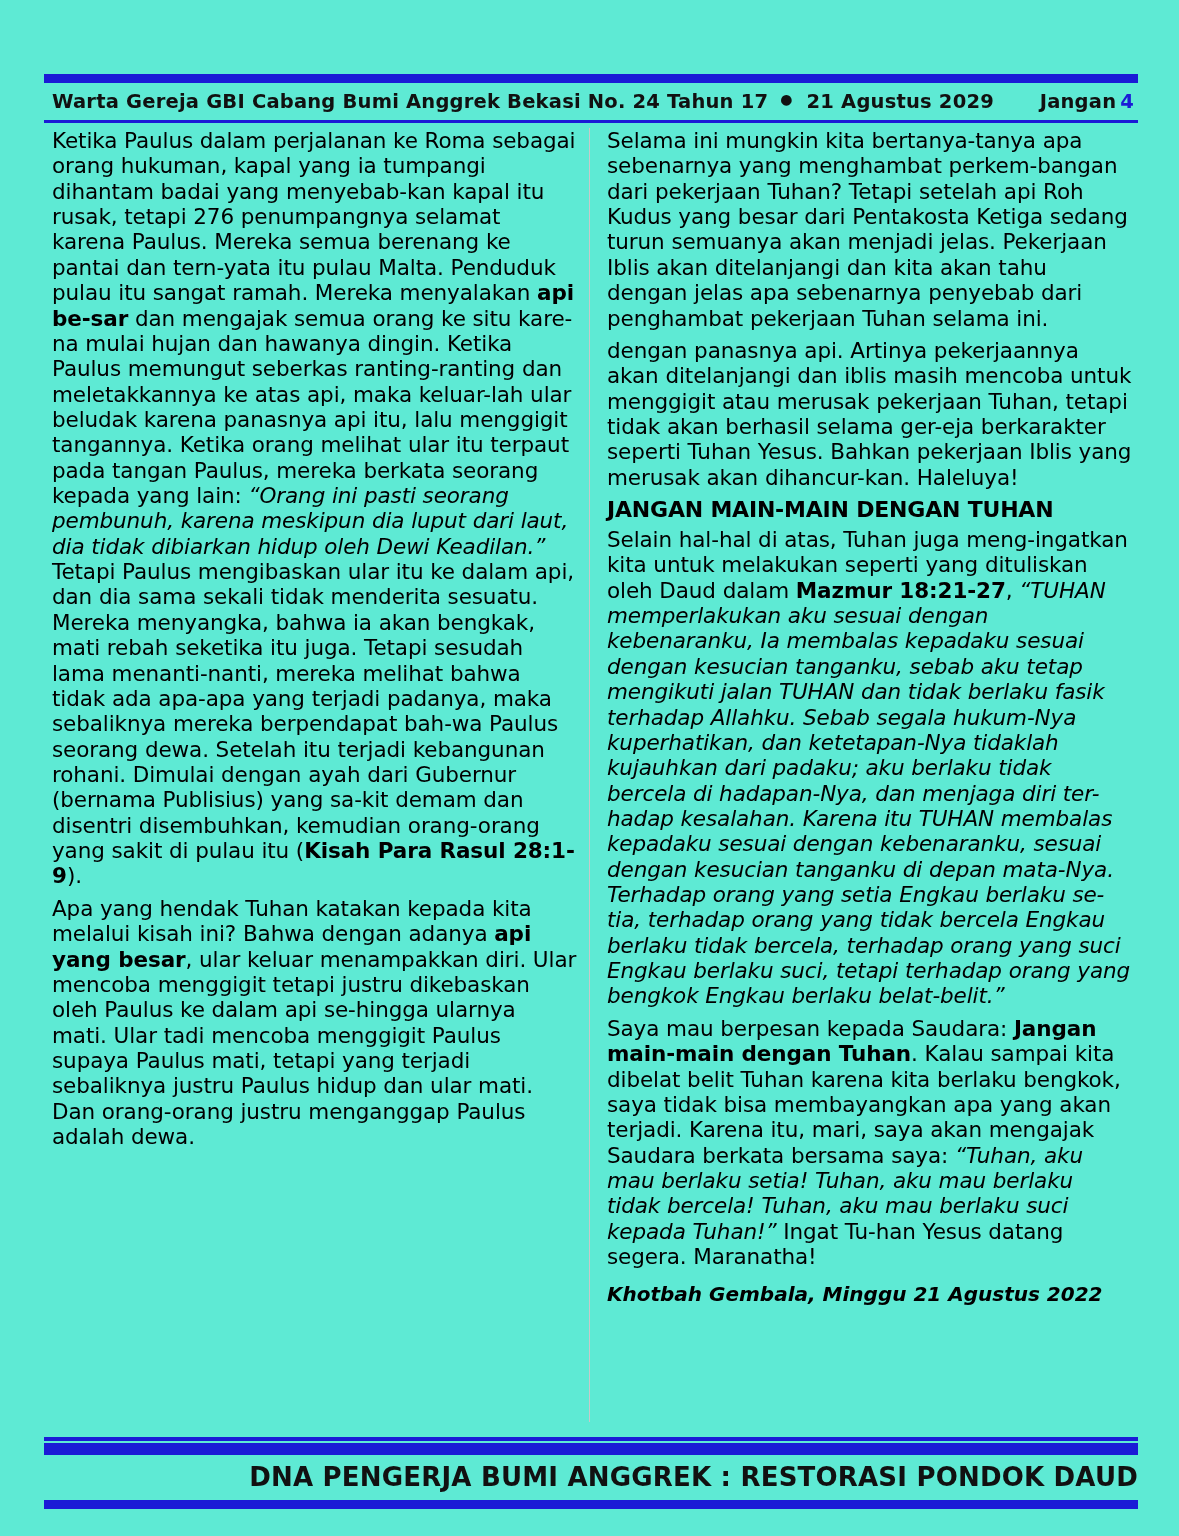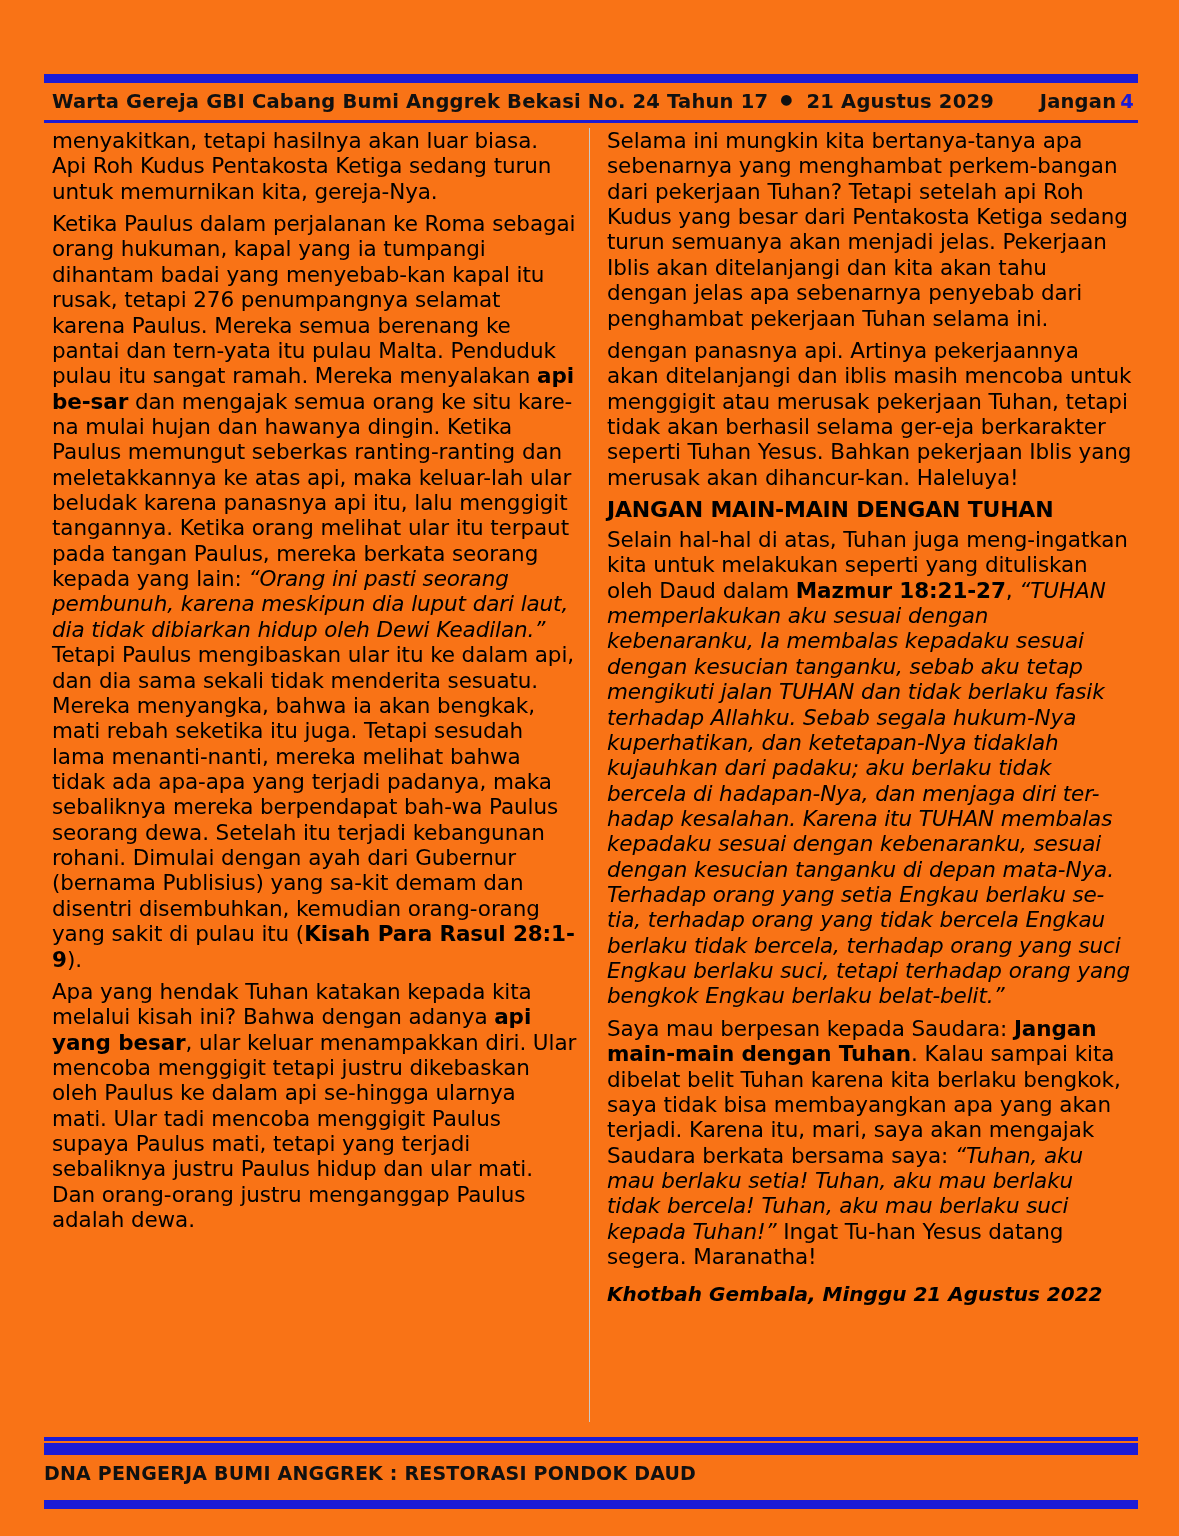--- a/index.html
+++ b/index.html
@@ -13,21 +13,21 @@
     font-family: "DejaVu Sans", sans-serif;
     color: #000000;
     position: relative;
     overflow: hidden;
   }
   .page {
     position: absolute;
     left: 0; top: 0;
     width: 1179px;
     height: 1536px;
-    background: #f97316;
+    background: #5eead4;
   }
   
   .top-rule {
     position: absolute;
     left: 44px;
     top: 74px;
     width: 1094px;
     height: 9px;
     background: #1b1bd6;
   }
@@ -129,22 +129,22 @@
     top: 1443px;
     width: 1094px;
     height: 12px;
     background: #1b1bd6;
   }
   .footer-text {
     position: absolute;
     left: 44px;
     top: 1462px;
     width: 1094px;
-    text-align: left;
-    font-size: 19px;
+    text-align: right;
+    font-size: 26px;
     font-weight: 700;
     letter-spacing: 0.2px;
     color: #111111;
   }
   .bottom-rule-bottom {
     position: absolute;
     left: 44px;
     top: 1500px;
     width: 1094px;
     height: 9px;
@@ -167,21 +167,20 @@
     </span>
   </div>
 
   <div class="header-sep"></div>
 
   <div class="col-divider"></div>
 
   <div class="columns">
 
     <div class="col">
-      <p id="L1"><span>menyakitkan, tetapi hasilnya akan luar biasa. Api Roh Kudus Pentakosta Ketiga sedang turun untuk memurnikan kita, gereja-Nya.</span></p>
       <p id="L2"><span>Ketika Paulus dalam perjalanan ke Roma sebagai orang hukuman, kapal yang ia tumpangi dihantam badai yang menyebab-kan kapal itu rusak, tetapi 276 penumpangnya selamat karena Paulus. Mereka semua berenang ke pantai dan tern-yata itu pulau Malta. Penduduk pulau itu sangat ramah. Mereka menyalakan </span><span class="b">api be-sar</span><span> dan mengajak semua orang ke situ kare-na mulai hujan dan hawanya dingin. Ketika Paulus memungut seberkas ranting-ranting dan meletakkannya ke atas api, maka keluar-lah ular beludak karena panasnya api itu, lalu menggigit tangannya. Ketika orang melihat ular itu terpaut pada tangan Paulus, mereka berkata seorang kepada yang lain: </span><span class="i">“Orang ini pasti seorang pembunuh, karena meskipun dia luput dari laut, dia tidak dibiarkan hidup oleh Dewi Keadilan.”</span><span> Tetapi Paulus mengibaskan ular itu ke dalam api, dan dia sama sekali tidak menderita sesuatu. Mereka menyangka, bahwa ia akan bengkak, mati rebah seketika itu juga. Tetapi sesudah lama menanti-nanti, mereka melihat bahwa tidak ada apa-apa yang terjadi padanya, maka sebaliknya mereka berpendapat bah-wa Paulus seorang dewa. Setelah itu terjadi kebangunan rohani. Dimulai dengan ayah dari Gubernur (bernama Publisius) yang sa-kit demam dan disentri disembuhkan, kemudian orang-orang yang sakit di pulau itu (</span><span class="b">Kisah Para Rasul 28:1-9</span><span>).</span></p>
       <p id="L3"><span>Apa yang hendak Tuhan katakan kepada kita melalui  kisah ini? Bahwa dengan adanya </span><span class="b">api yang besar</span><span>, ular keluar menampakkan diri. Ular mencoba menggigit tetapi justru dikebaskan oleh Paulus ke dalam api se-hingga ularnya mati. Ular tadi mencoba menggigit Paulus supaya Paulus mati, tetapi yang terjadi sebaliknya justru Paulus hidup dan ular mati. Dan orang-orang justru menganggap Paulus adalah dewa.</span></p>
     </div>
 
     <div class="col">
       <p id="R2"><span>Selama ini mungkin kita bertanya-tanya apa sebenarnya yang menghambat perkem-bangan dari pekerjaan Tuhan? Tetapi setelah api Roh Kudus  yang besar dari Pentakosta Ketiga sedang turun semuanya akan menjadi jelas. Pekerjaan Iblis akan ditelanjangi dan kita akan tahu dengan jelas apa sebenarnya penyebab dari penghambat pekerjaan Tuhan selama ini.</span></p>
       <p id="R1"><span>dengan panasnya api. Artinya pekerjaannya akan ditelanjangi dan iblis masih mencoba untuk menggigit atau merusak pekerjaan Tuhan, tetapi tidak akan berhasil selama ger-eja berkarakter seperti Tuhan Yesus. Bahkan pekerjaan Iblis yang merusak akan dihancur-kan. Haleluya!</span></p>
       <h2 class="subhead">JANGAN MAIN-MAIN DENGAN TUHAN</h2>
       <p id="R3"><span>Selain hal-hal di atas, Tuhan juga meng-ingatkan kita untuk melakukan seperti yang dituliskan oleh Daud dalam </span><span class="b">Mazmur 18:21-27</span><span>, </span><span class="i">“TUHAN memperlakukan aku sesuai dengan kebenaranku, Ia membalas kepadaku sesuai dengan kesucian tanganku, sebab aku tetap mengikuti jalan TUHAN dan tidak berlaku fasik terhadap Allahku. Sebab segala hukum-Nya kuperhatikan, dan ketetapan-Nya tidaklah kujauhkan dari padaku; aku berlaku tidak bercela di hadapan-Nya, dan menjaga diri ter-hadap kesalahan. Karena itu TUHAN membalas kepadaku sesuai dengan kebenaranku, sesuai dengan kesucian tanganku di depan mata-Nya. Terhadap orang yang setia Engkau berlaku se-tia, terhadap orang yang tidak bercela Engkau berlaku tidak bercela, terhadap orang yang suci Engkau berlaku suci, tetapi terhadap orang yang bengkok Engkau berlaku belat-belit.”</span></p>
       <p id="R4"><span>Saya mau berpesan kepada Saudara: </span><span class="b">Jangan main-main dengan Tuhan</span><span>. Kalau sampai kita dibelat belit Tuhan karena kita berlaku bengkok, saya tidak bisa membayangkan apa yang akan terjadi. Karena itu, mari, saya akan mengajak Saudara  berkata bersama saya: </span><span class="i">“Tuhan, aku mau berlaku setia! Tuhan, aku mau berlaku tidak bercela! Tuhan, aku mau berlaku suci kepada Tuhan!”</span><span> Ingat Tu-han Yesus datang segera. Maranatha!</span></p>

